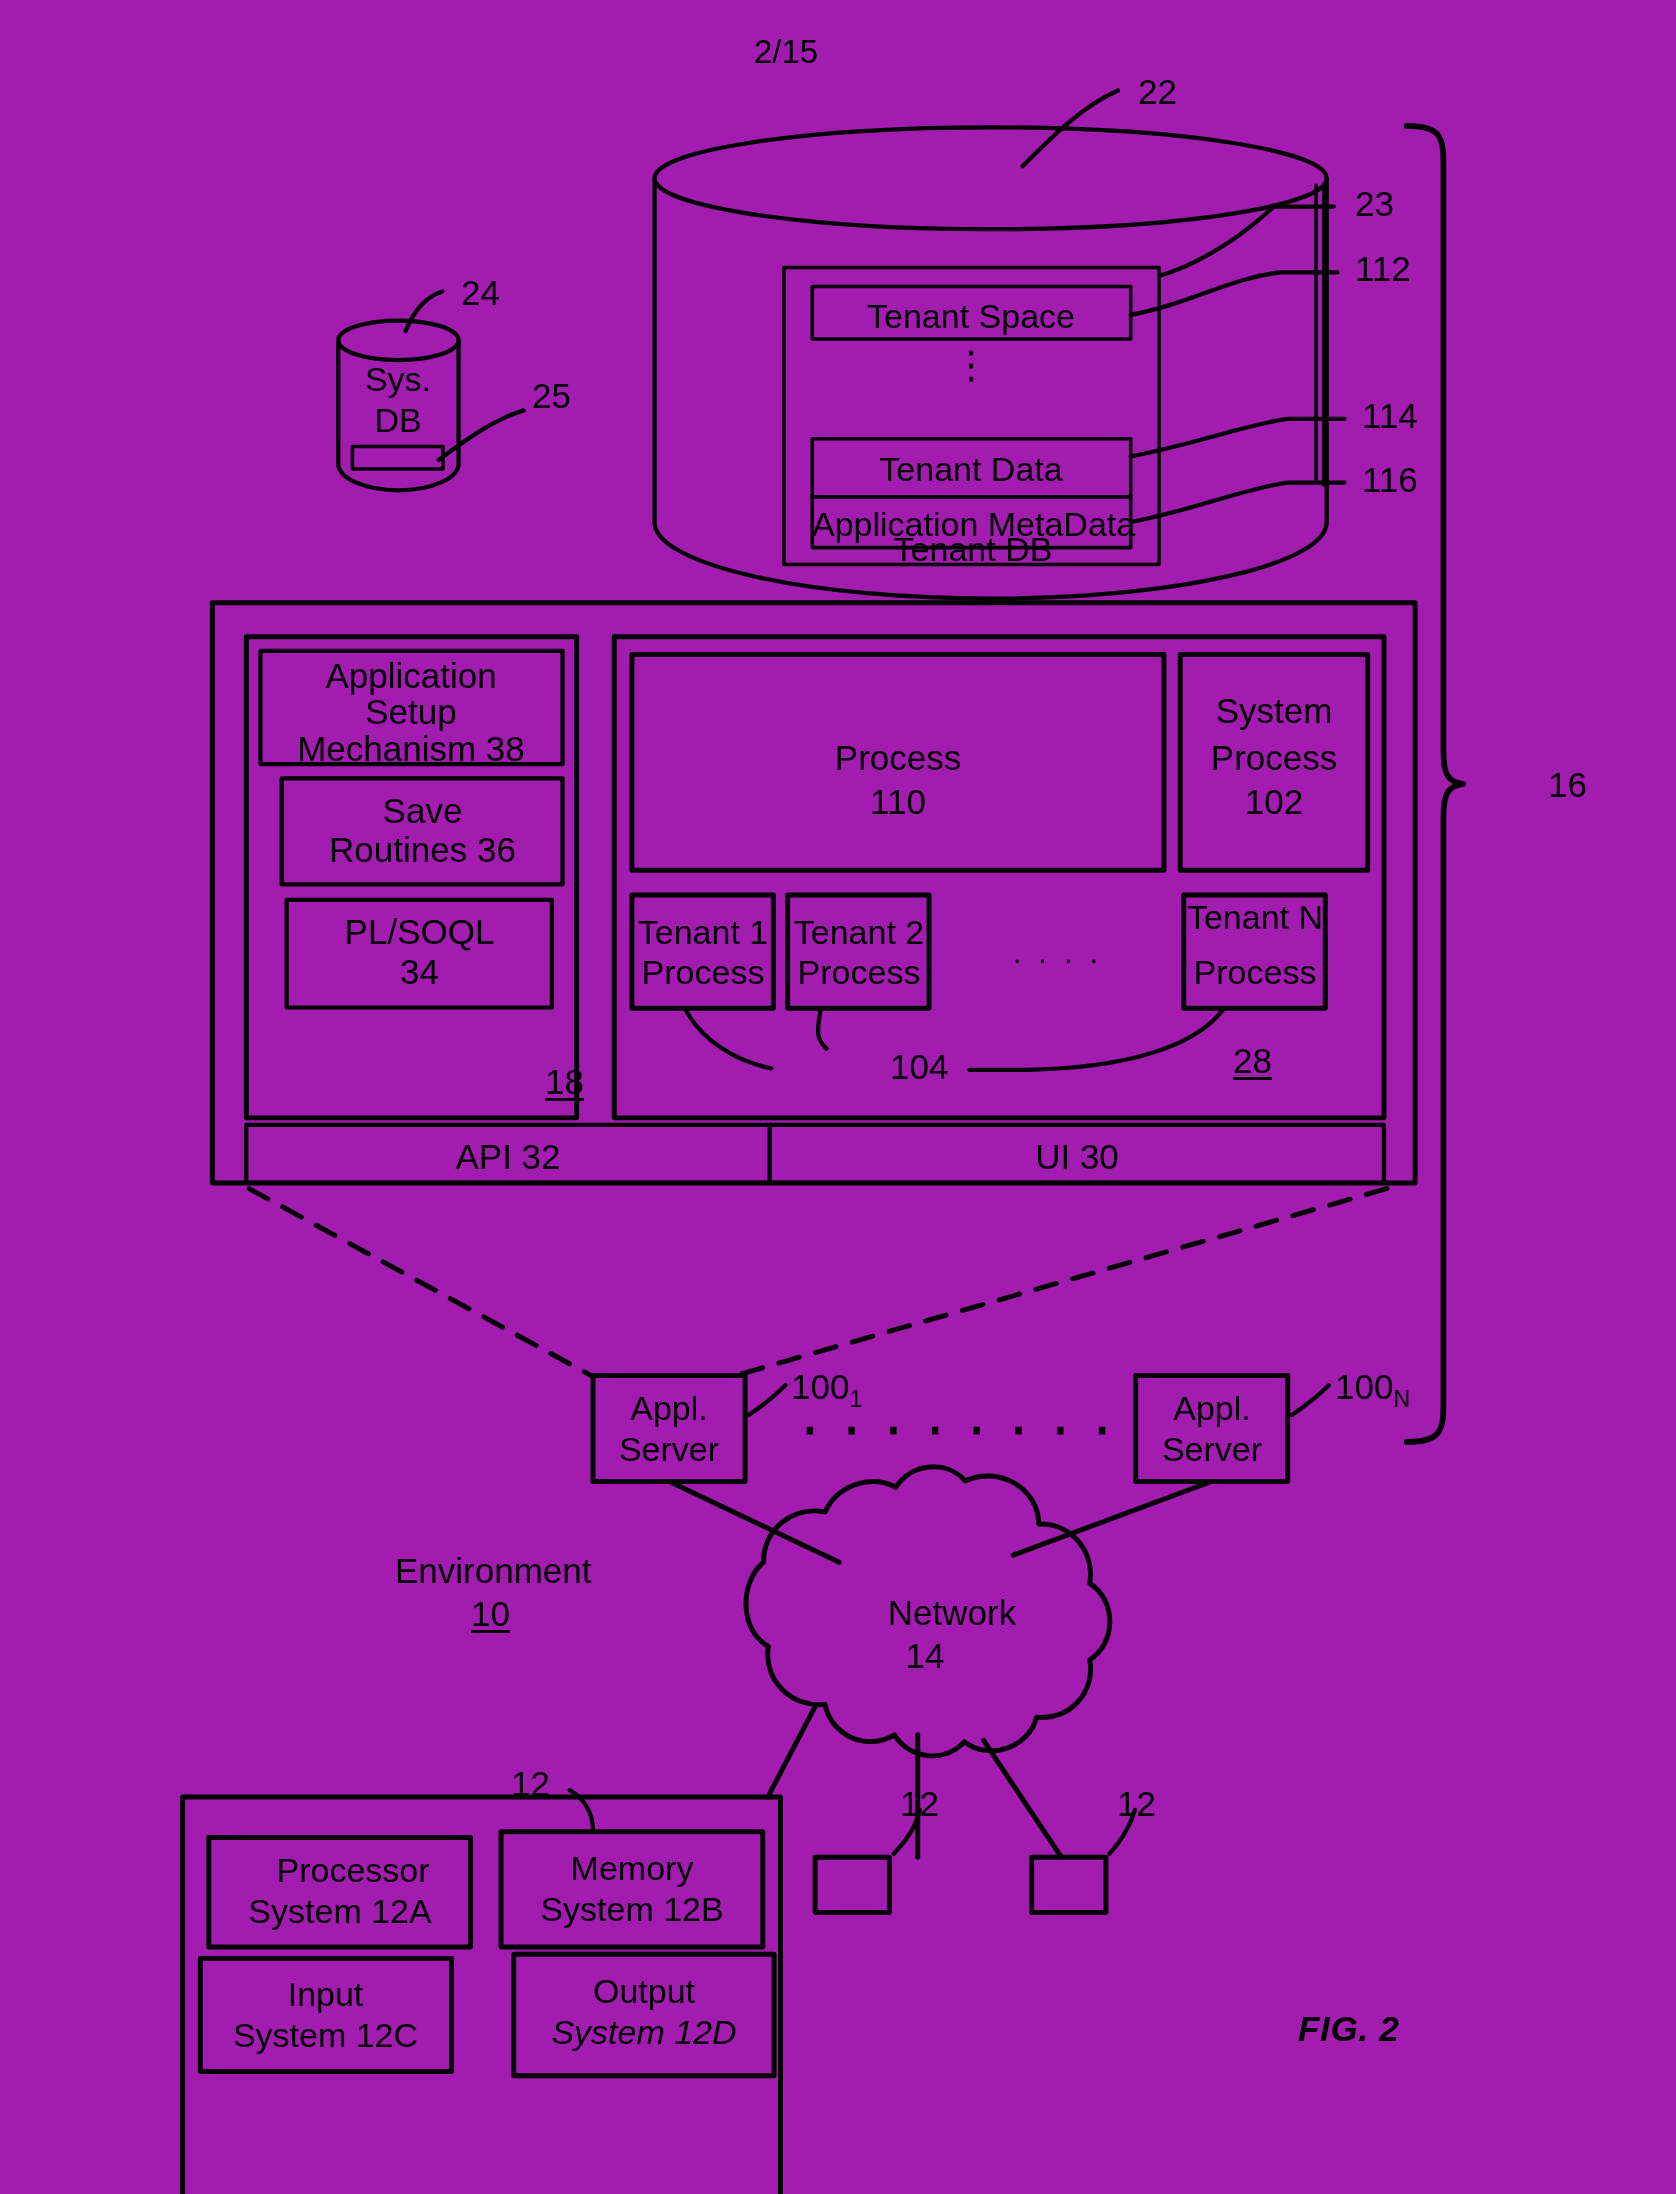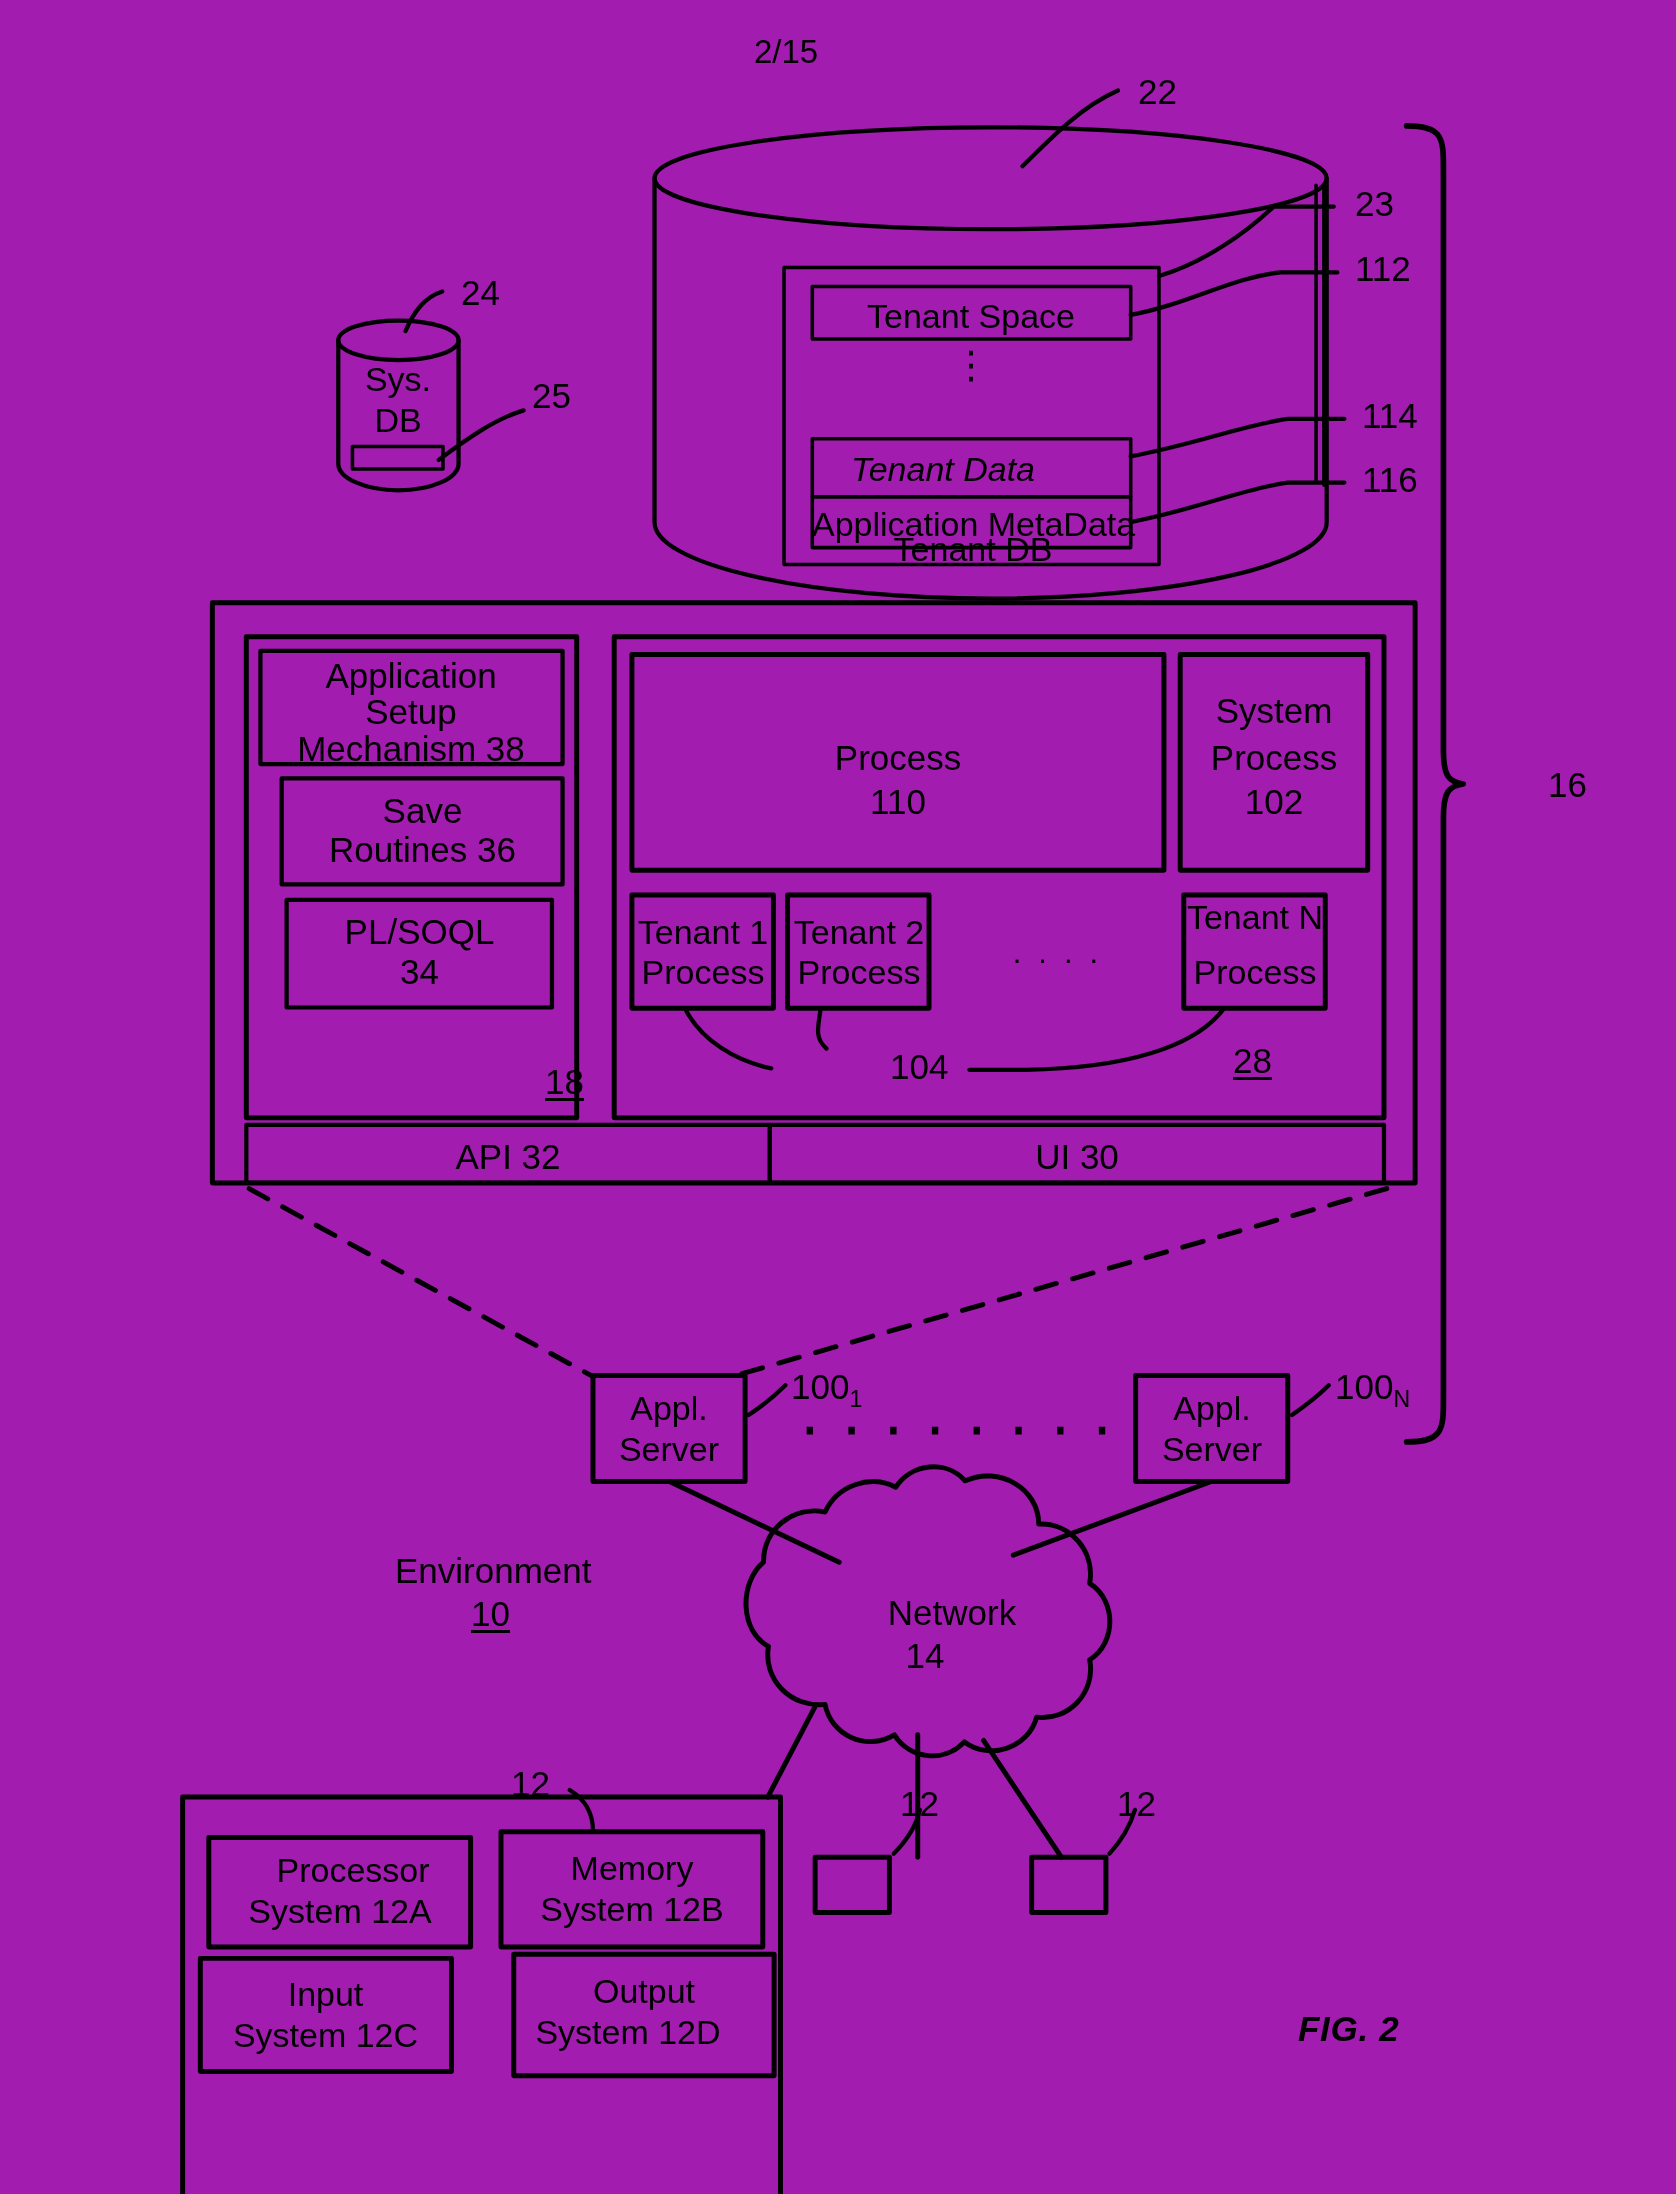--- a/index.html
+++ b/index.html
@@ -156,21 +156,21 @@
       <path d="M1140 2022 L1572 2022" fill="none"></path>
     </g>
   </svg>
 
   <div class="lbl t-sheet ctr" style="left:715px; top:33px; width:142px;">2/15</div>
 
   <div class="lbl t-ref" style="left:1138px; top:71px;">22</div>
 
   <div class="lbl t-box ctr" style="left:812px; top:296px; width:318px;">Tenant Space</div>
   <div class="lbl ctr" style="left:812px; top:354px; width:318px; font-size:38px; letter-spacing:0; line-height:0.62;">⋮</div>
-  <div class="lbl t-box ctr" style="left:784px; top:449px; width:318px;font-style:italic;">Tenant Data</div>
+  <div class="lbl t-box ctr" style="left:812px; top:449px; width:318px;">Tenant Data</div>
   <div class="lbl t-box ctr" style="left:812px; top:504px; width:318px;">Application MetaData</div>
   <div class="lbl t-box ctr" style="left:814px; top:529px; width:318px;">Tenant DB</div>
 
   <div class="lbl t-ref" style="left:1355px; top:183px;">23</div>
   <div class="lbl t-ref" style="left:1355px; top:248px;">112</div>
   <div class="lbl t-ref" style="left:1362px; top:395px;">114</div>
   <div class="lbl t-ref" style="left:1362px; top:459px;">116</div>
 
   <div class="lbl t-box ctr" style="left:338px; top:359px; width:120px;">Sys.</div>
   <div class="lbl t-box ctr" style="left:338px; top:400px; width:120px;">DB</div>
@@ -239,21 +239,21 @@
   <div class="lbl t-box ctr" style="left:222px; top:1850px; width:262px;">Processor</div>
   <div class="lbl t-box ctr" style="left:209px; top:1891px; width:262px;">System 12A</div>
 
   <div class="lbl t-box ctr" style="left:501px; top:1848px; width:262px;">Memory</div>
   <div class="lbl t-box ctr" style="left:501px; top:1889px; width:262px;">System 12B</div>
 
   <div class="lbl t-box ctr" style="left:200px; top:1974px; width:251px;">Input</div>
   <div class="lbl t-box ctr" style="left:200px; top:2015px; width:251px;">System 12C</div>
 
   <div class="lbl t-box ctr" style="left:514px; top:1971px; width:260px;">Output</div>
-  <div class="lbl t-box ctr" style="left:498px; top:2012px; width:260px;">System 12D</div>
+  <div class="lbl t-box ctr" style="left:514px; top:2012px; width:260px;font-style:italic;">System 12D</div>
 
   <div class="lbl t-ref" style="left:900px; top:1783px;">12</div>
   <div class="lbl t-ref" style="left:1117px; top:1783px;">12</div>
 
   <div class="lbl t-fig" style="left:1298px; top:2008px;">FIG. 2</div>
 
 </div>
 
 
 </body></html>

